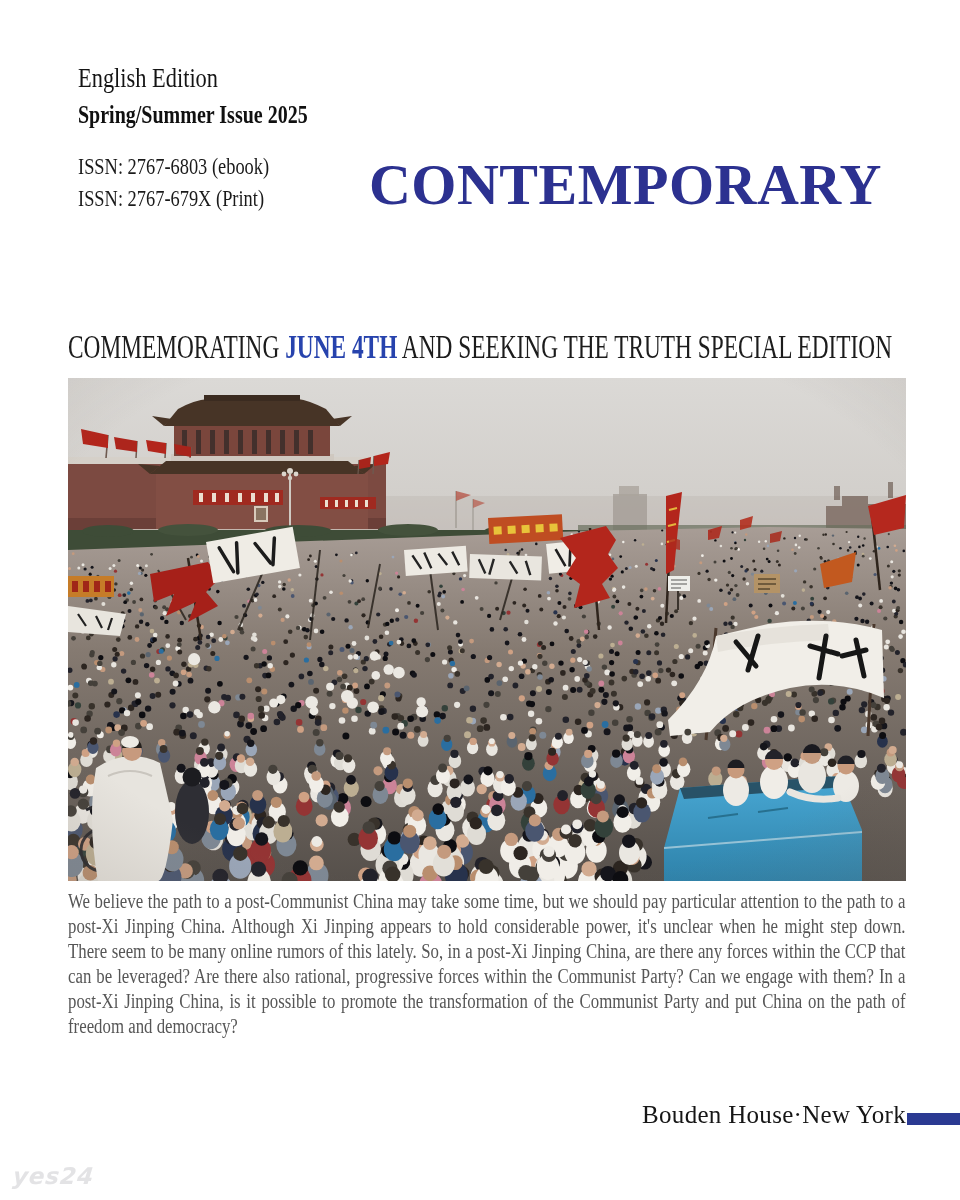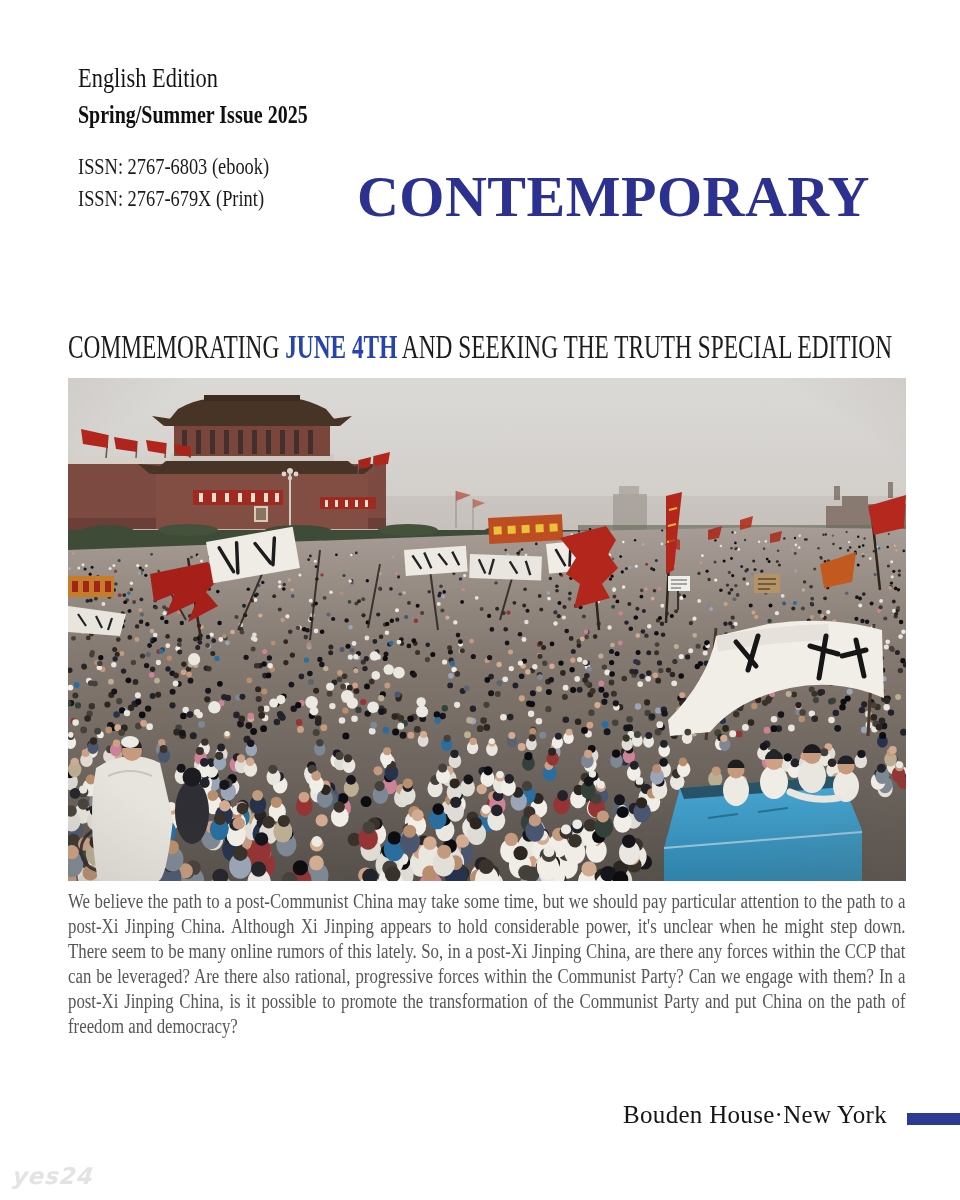--- a/index.html
+++ b/index.html
@@ -23,41 +23,41 @@
 
   
   .photo{position:absolute;left:68px;top:378px;width:838px;height:503px;}
   .photo svg{display:block;width:838px;height:503px;}
 
   
   .desc{position:absolute;left:68px;top:889px;width:997px;transform:scaleX(0.84);transform-origin:left top;
         font-size:20px;line-height:25px;text-align:justify;color:#565656;letter-spacing:0px;}
 
   
-  .publisher{position:absolute;right:73px;top:1101px;font-size:25px;color:#161616;letter-spacing:0.3px;}
+  .publisher{position:absolute;right:54px;top:1101px;font-size:25px;color:#161616;letter-spacing:0.3px;}
   .accent-bar{position:absolute;right:0;top:1113px;width:53px;height:12px;background:#2b3a92;}
 
   .watermark{position:absolute;left:13px;top:1163px;font-family:"DejaVu Sans","Liberation Sans",sans-serif;
              font-style:italic;font-weight:bold;font-size:23px;letter-spacing:1px;color:#e3e3e5;transform:skewX(-6deg);}
 </style>
 </head>
 <body>
 
 <div class="page">
 
   <div class="imprint">
     <div class="edition">English Edition</div>
     <div class="issue">Spring/Summer Issue 2025</div>
     <div class="issn">
       <div>ISSN: 2767-6803 (ebook)</div>
       <div>ISSN: 2767-679X (Print)</div>
     </div>
   </div>
 
-  <h1 class="title" style="margin:12px;">
+  <h1 class="title" style="margin:0;">
     <span>CONTEMPORARY</span><br>
   </h1>
 
   <div class="subtitle" style="transform: scaleX(0.70705);"><span>COMMEMORATING </span><span class="hl">JUNE 4TH</span><span> AND SEEKING THE TRUTH SPECIAL EDITION</span></div>
 
   <figure class="photo" style="margin:0;">
     <svg viewBox="0 0 838 503" xmlns="http://www.w3.org/2000/svg">
       <defs>
         <linearGradient id="sky" x1="0" y1="0" x2="0" y2="1">
           <stop offset="0" stop-color="#dbd9d6"></stop>

